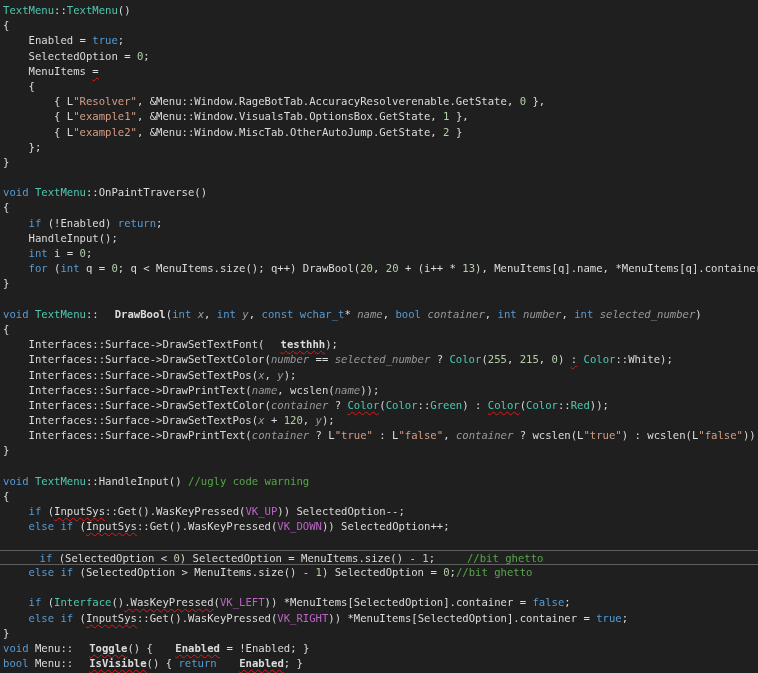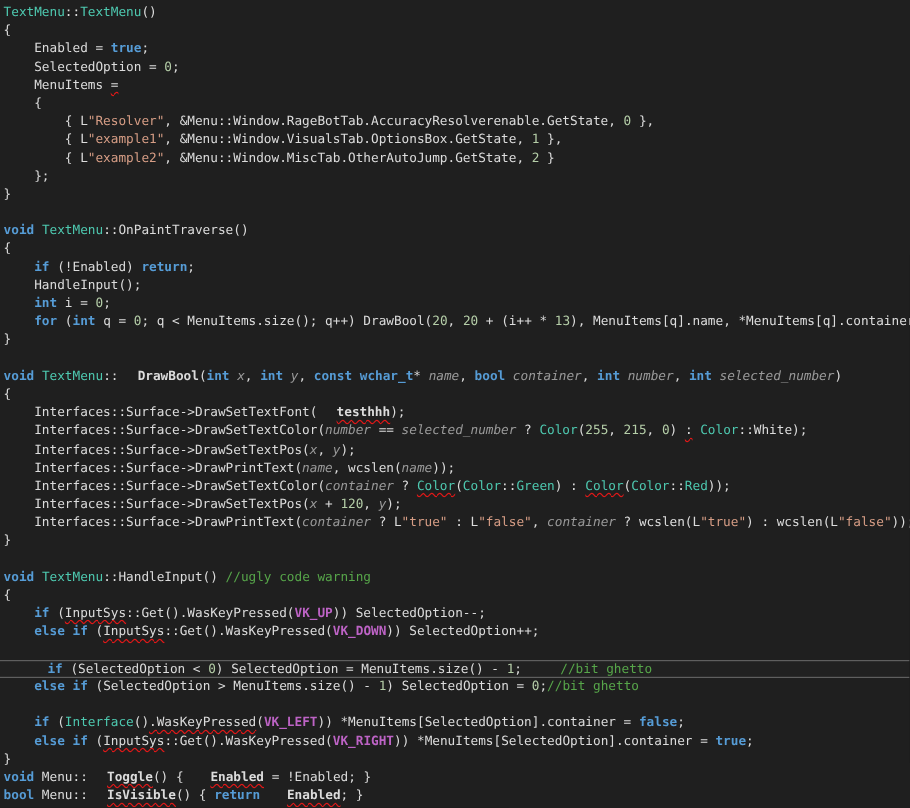--- a/index.html
+++ b/index.html
@@ -18,26 +18,26 @@
     cursor:text;
   }
   .line { height:15.2px; }
   .line.current {
     border-top:1px solid var(--lineBorder,#5f5f5f);
     border-bottom:1px solid var(--lineBorder,#5f5f5f);
     margin-left:-3px; padding-left:14px; width:758px;
     background:var(--currentBg,#212121);
   }
   .tok-d { color:var(--fg,#dcdcdc); }
-  .tok-k { color:var(--keyword,#569cd6);font-weight:bold; }
+  .tok-k { color:var(--keyword,#569cd6); }
   .tok-t { color:var(--type,#4ec9b0); }
   .tok-s { color:var(--string,#d69d85); }
   .tok-n { color:var(--number,#b5cea8); }
   .tok-c { color:var(--comment,#57a64a); }
-  .tok-m { color:var(--macro,#bd63c5);font-weight:bold; }
+  .tok-m { color:var(--macro,#bd63c5); }
   .tok-p { color:var(--param,#9a9a9a); font-style:italic; }
   .tok-b { color:var(--fg,#dcdcdc); font-weight:bold;padding-left:16px; }
   .sq {
     text-decoration-line:underline;
     text-decoration-style:wavy;
     text-decoration-color:var(--squiggle,#e21717);
     text-decoration-thickness:1px;
     text-underline-offset:2px;
     text-decoration-skip-ink:none;
   }

